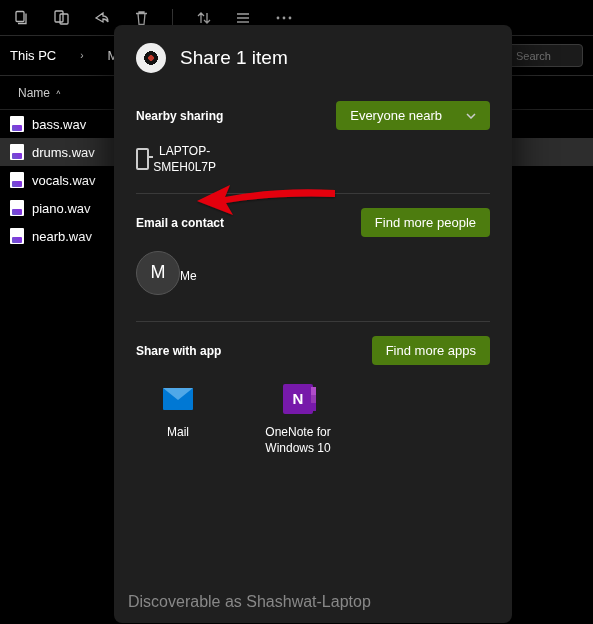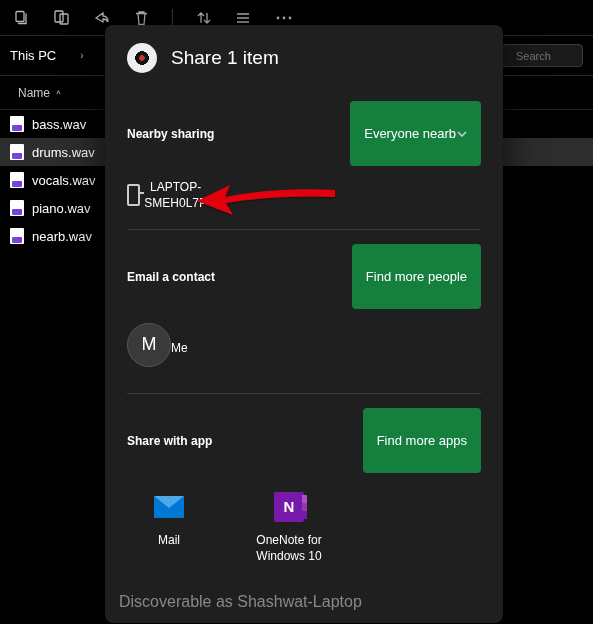--- a/index.html
+++ b/index.html
@@ -18,31 +18,31 @@
 .header-row { height: 34px; display: flex; align-items: center; padding: 0 18px; font-size: 12px; color: #ccc; border-bottom: 1px solid #222; }
 .header-row .hdr { display: flex; align-items: center; gap: 6px; }
 .header-row .caret { font-size: 8px; }
 
 .filelist { }
 .filerow { display: flex; align-items: center; gap: 8px; padding: 6px 10px; font-size: 13px; }
 .filerow.selected { background: #2d2d2d; }
 .fileicon { width: 14px; height: 16px; background: #fff; border-radius: 1px; position: relative; flex-shrink: 0; }
 .fileicon::after { content: ''; position: absolute; bottom: 1px; left: 2px; right: 2px; height: 6px; background: linear-gradient(45deg,#6a5acd,#8a2be2); border-radius: 1px; }
 
-.share-panel { position: absolute; left: 105px; top: 25px; width: 398px; height: 598px; background: #1f1f1f; border-radius: 8px; box-shadow: 0 10px 40px rgba(0,0,0,0.8); display: flex; flex-direction: column; z-index: 10; }
+.share-panel { position: absolute; left: 114px; top: 25px; width: 398px; height: 598px; background: #1f1f1f; border-radius: 8px; box-shadow: 0 10px 40px rgba(0,0,0,0.8); display: flex; flex-direction: column; z-index: 10; }
 .panel-header { display: flex; align-items: center; gap: 14px; padding: 18px 22px 14px; }
 .panel-icon { width: 30px; height: 30px; background: #eee; border-radius: 50%; display: flex; align-items: center; justify-content: center; position: relative; }
 .panel-icon::before { content: ''; width: 16px; height: 16px; border-radius: 50%; background: radial-gradient(circle,#c0392b 25%,#111 26%,#111 60%,transparent 61%); }
 .panel-title { font-size: 19px; font-weight: 400; }
 
 .panel-body { padding: 0 22px; flex: 1; overflow: hidden; }
 .section { padding: 14px 0 18px; }
 .sec-row { display: flex; align-items: center; justify-content: space-between; margin-bottom: 14px; }
 .sec-title { font-size: 12px; font-weight: 600; }
-.btn { background: #15803d; border: none; color: #fff; padding: 25px 14px; border-radius: 4px; font-size: 13px; display: flex; align-items: center; gap: 1px; cursor: pointer; }
+.btn { background: #4d7c0f; border: none; color: #fff; padding: 7px 14px; border-radius: 4px; font-size: 13px; display: flex; align-items: center; gap: 24px; cursor: pointer; }
 .hr { height: 1px; background: #3a3a3a; }
 
 .devices { display: flex; gap: 20px; }
 .device { width: 80px; display: flex; flex-direction: row; align-items: center; text-align: center; font-size: 12px; line-height: 1.3; cursor: pointer; position: relative; }
 .device-mon { width: 30px; height: 22px; border: 2px solid #ccc; border-radius: 2px; margin-bottom: 2px; }
 .device-stand { width: 12px; height: 4px; border-bottom: 2px solid #ccc; margin-bottom: 8px; }
 
 .avatar { width: 44px; height: 44px; border-radius: 50%; background: #3a3a3a; border: 1px solid #555; display: flex; align-items: center; justify-content: center; font-size: 18px; margin-bottom: 8px; }
 
 .apps { display: flex; gap: 36px; padding-top: 4px; }

